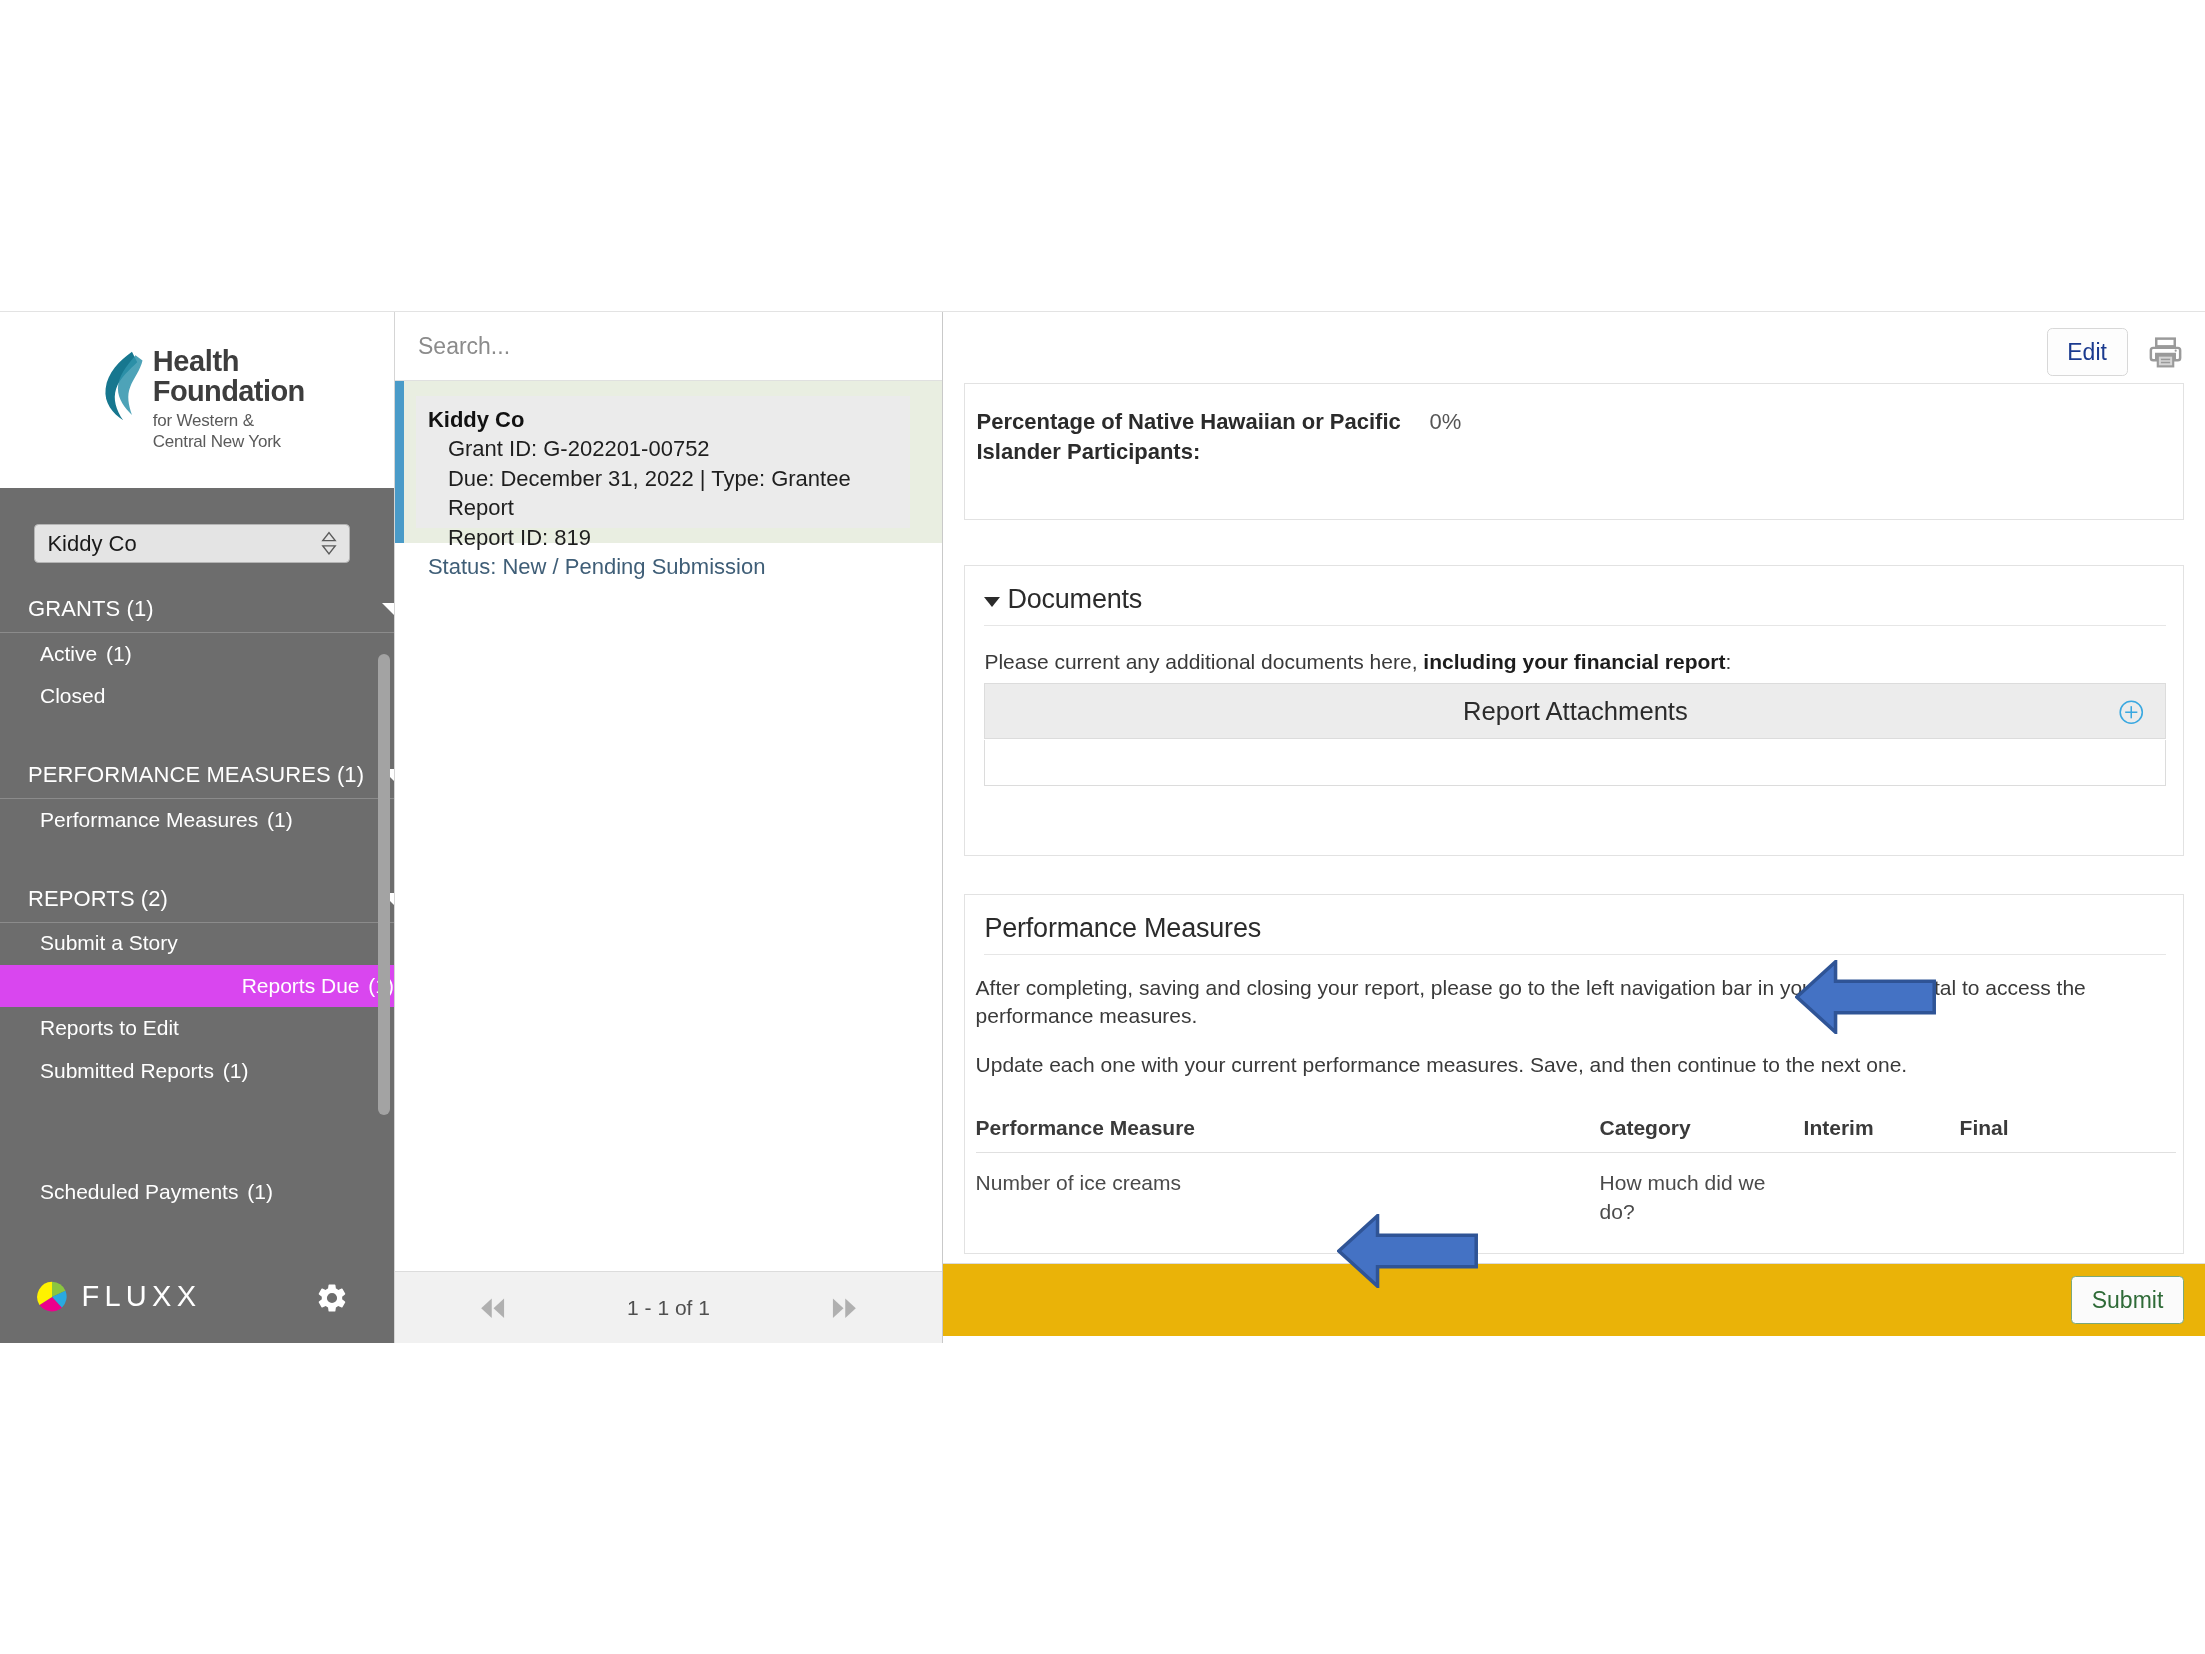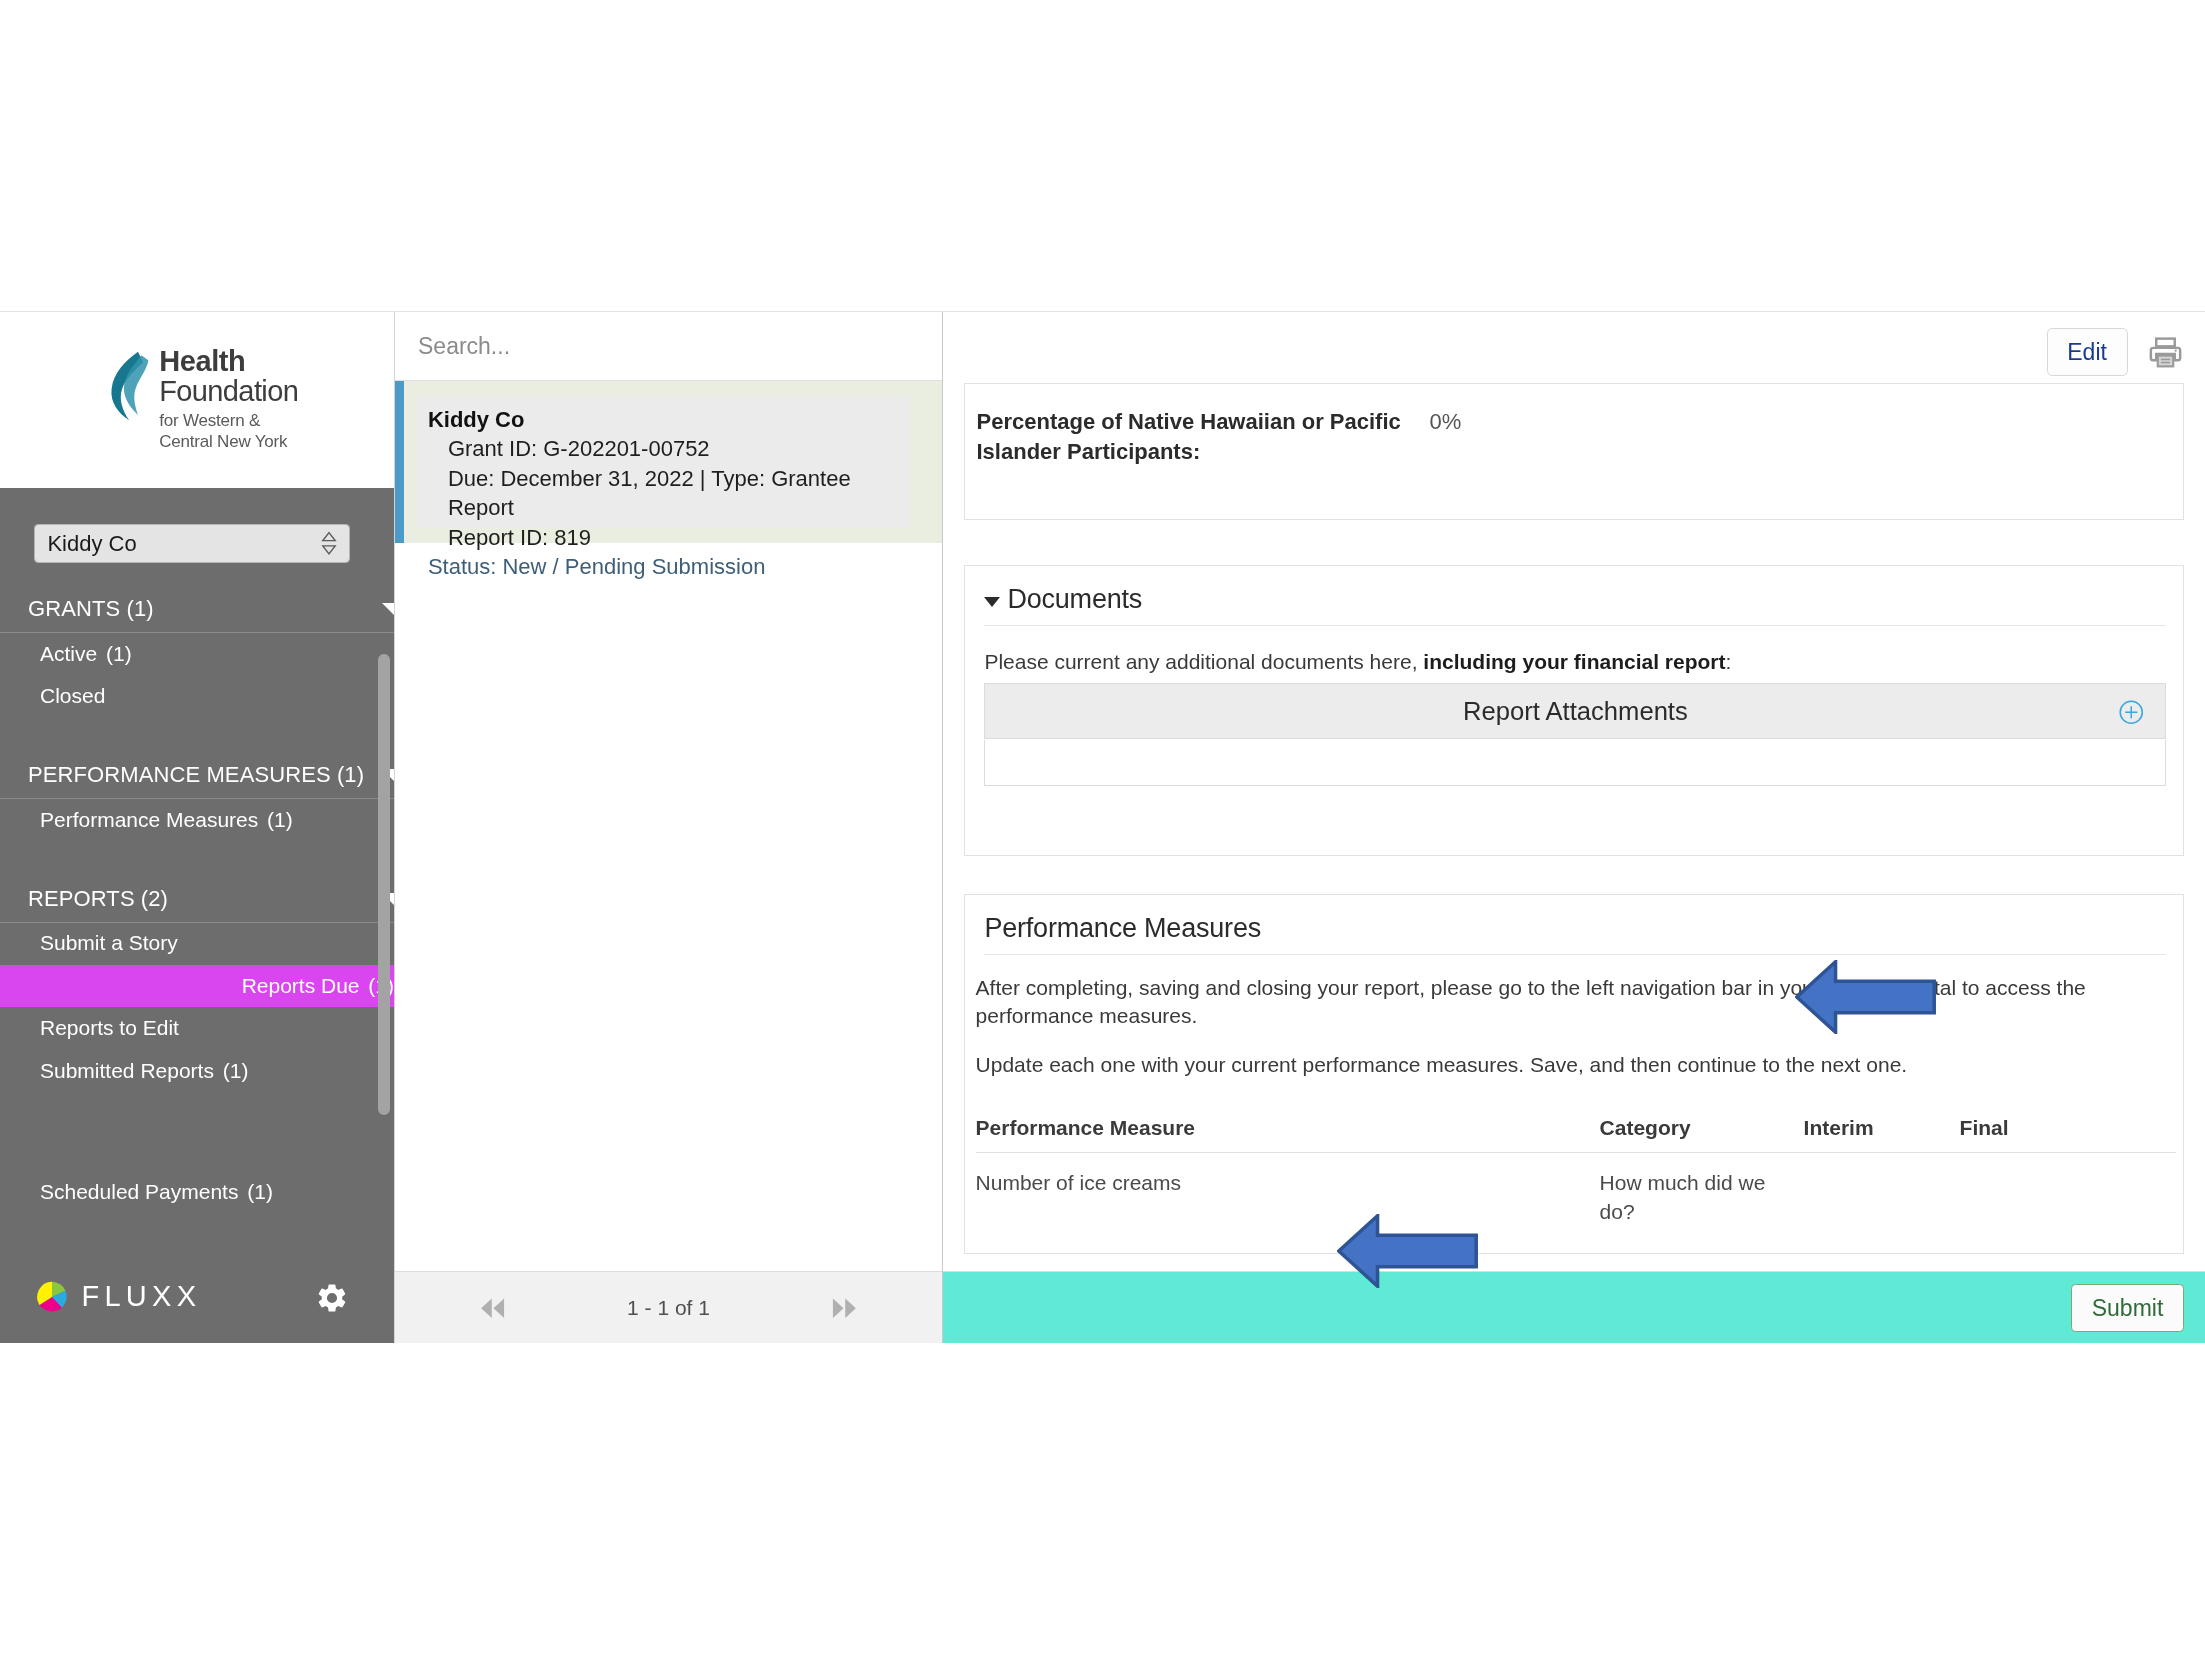--- a/index.html
+++ b/index.html
@@ -49,21 +49,21 @@
     gap: 8.8px;
     transform: translateX(5.3px);
   }
   .logo-swoosh { width: 44px; height: 72px; flex: none; margin-top: 2.6px;}
   .logo-text-col { display: flex; flex-direction: column; }
   .logo-health {
     font-size: 29px; font-weight: bold; color: #3d3d3d;
     line-height: 1.02; letter-spacing: -0.4px;
   }
   .logo-foundation {
-    font-size: 29px; font-weight: normal; color: #3d3d3d;
+    font-size: 29px; font-weight: bold; color: #3d3d3d;
     line-height: 1.02; letter-spacing: -0.6px;
   }
   .logo-sub {
     font-size: 17px; color: #5a5a5a; line-height: 1.22;
     margin-top: 4.4px; letter-spacing: -0.2px;
   }
 
   #org-select {
     position: absolute;
     left: 34px; top: 212px;
@@ -331,23 +331,23 @@
     vertical-align: top;
     line-height: 1.34;
   }
   .col-measure  { width: 52%; }
   .col-category { width: 17%; }
   .col-interim  { width: 13%; }
   .col-final    { width: 18%; }
 
   #detail-footer {
     position: absolute;
-    left: 0; bottom: 0;
+    left: 0; bottom: 8px;
     width: 1262px; height: 73px;
-    background: #5eead4;
+    background: #eab308;
     border-top: 0.9px solid #dcdcdc;
     box-sizing: border-box;
   }
   #submit-button {
     position: absolute;
     right: 21px; top: 12.4px;
     min-width: 113px; height: 48px;
     background: #fbfbfb;
     border: 0.9px solid #7aa87a;
     border-radius: 4.4px;

